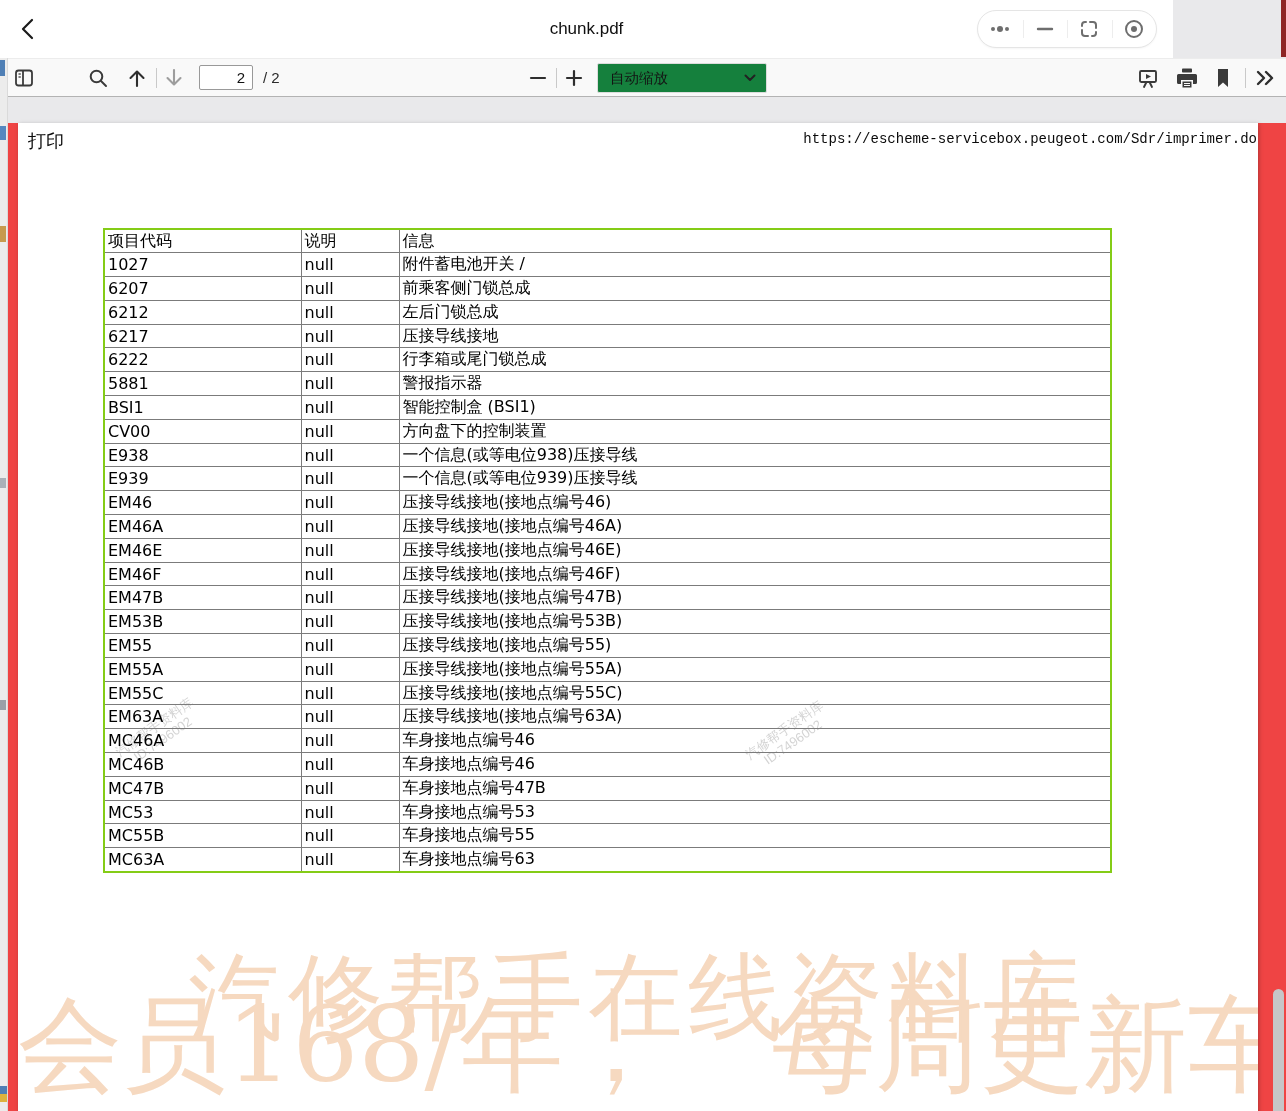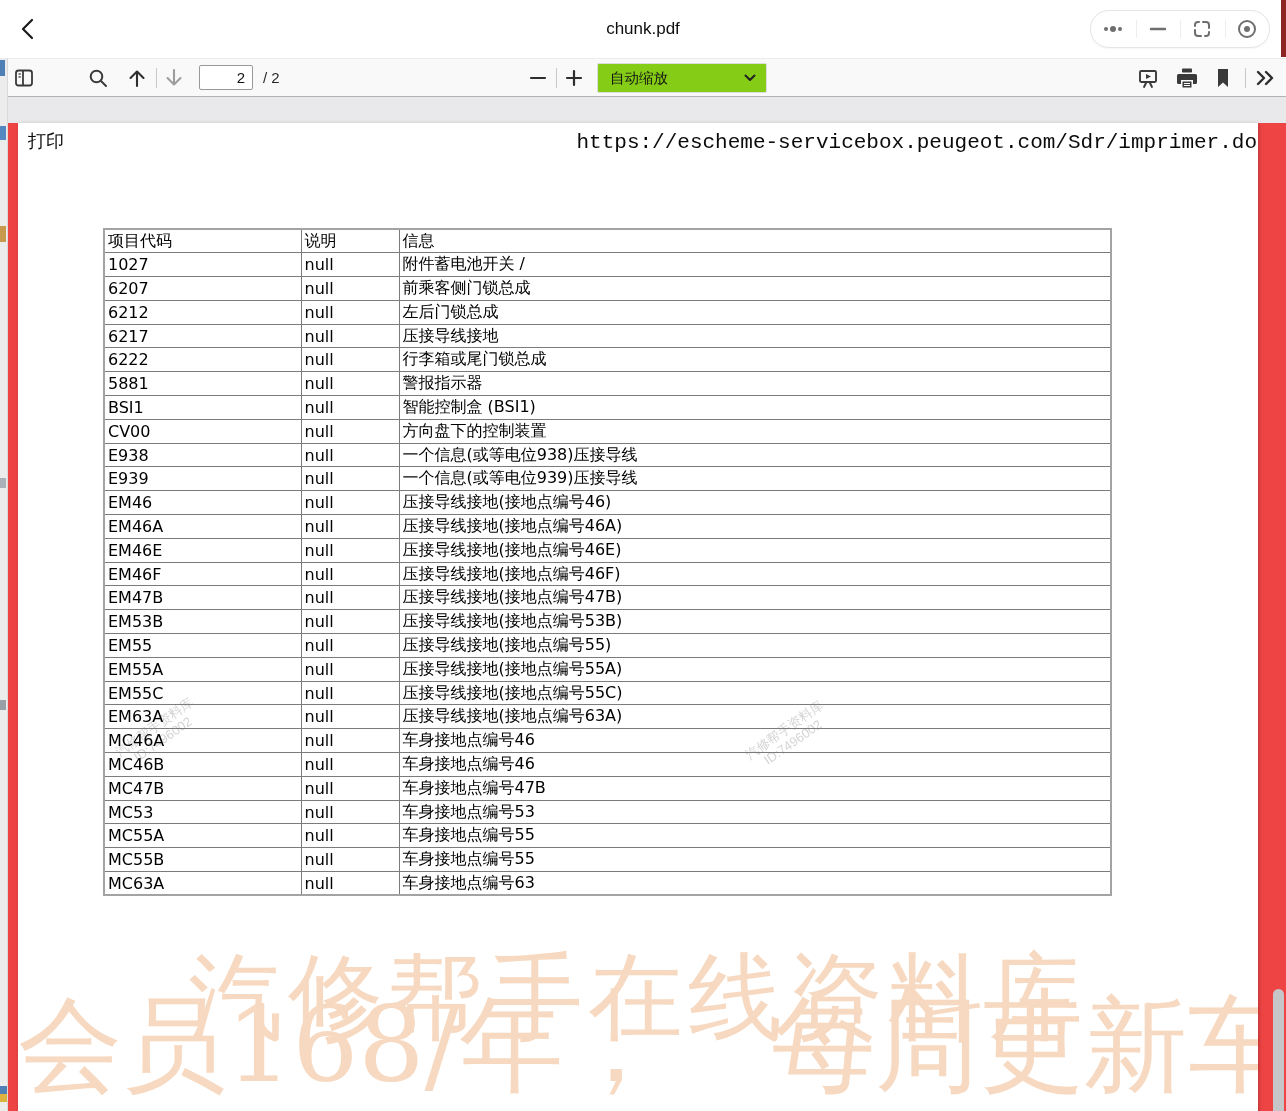--- a/index.html
+++ b/index.html
@@ -1,47 +1,47 @@
 <!DOCTYPE html>
 <html><head>
 <meta charset="utf-8">
 <style>
   * { box-sizing: border-box; margin: 0; padding: 0; }
   html,body { width:1286px; height:1111px; overflow:hidden; }
   body { position:relative; font-family:"Liberation Sans", sans-serif; background:#e9e9eb; }
 
   
-  .titlebar { position:absolute; left:0; top:0; width:1286px; height:58px; background:#ffffff; z-index:30; }
+  .titlebar { position:absolute; left:0; top:0; width:1173px; height:58px; background:#ffffff; z-index:30; }
   .back-btn { position:absolute; left:14px; top:14px; width:30px; height:30px; background:none; border:none; color:#1b1b1b; cursor:pointer; }
   .win-title { position:absolute; left:200px; right:200px; top:0; height:58px; line-height:58px; text-align:center; font-size:17px; color:#0f0f0f; }
   .pill { position:absolute; right:16px; top:10px; width:180px; height:38px; background:#fff; border:1px solid #e5e5e5; border-radius:19px; display:flex; box-shadow:0 1px 2px rgba(0,0,0,.04); }
   .pill-slot { flex:1; display:flex; align-items:center; justify-content:center; color:#6e6e6e; background:none; border:none; position:relative; cursor:pointer; }
   .pill-slot + .pill-slot::before { content:""; position:absolute; left:0; top:9px; bottom:9px; width:1px; background:#ededed; }
 
   
   .toolbar { position:absolute; left:0; top:58px; width:1286px; height:39px; background:#f9f9f9; border-top:1px solid #ececec; border-bottom:1px solid #b3b3b3; z-index:29; }
   .tb-item { position:absolute; top:0; height:37px; display:flex; align-items:center; justify-content:center; color:#3a3a3a; background:none; border:none; cursor:pointer; }
   .tb-divider { position:absolute; top:9px; width:1px; height:20px; background:#c9c9c9; }
   .page-input { position:absolute; left:199px; top:6px; width:54px; height:25px; border:1px solid #999; border-radius:2px; background:#fff; text-align:right; padding-right:7px; font-size:15px; font-family:"Liberation Sans",sans-serif; color:#111; }
   .page-count { position:absolute; left:263px; top:0; height:37px; line-height:37px; font-size:15px; color:#2b2b2b; }
-  .zoom-select { position:absolute; left:597px; top:4px; width:170px; height:30px; background:#84cc16; border:1px solid #dcdcdc; border-radius:2px; display:flex; align-items:center; font-size:14.5px; color:#141414; cursor:pointer; }
+  .zoom-select { position:absolute; left:597px; top:4px; width:170px; height:30px; background:#15803d; border:1px solid #dcdcdc; border-radius:2px; display:flex; align-items:center; font-size:14.5px; color:#141414; cursor:pointer; }
   .zoom-select .zs-label { padding-left:12px; flex:1; text-align:left; }
   .zoom-select .zs-chev { padding-right:10px; color:#222; display:flex; }
 
   
   .content { position:absolute; left:8px; top:97px; width:1278px; height:1014px; background:#ef4444;margin-top:26px; }
   .left-strip { position:absolute; left:0; top:58px; width:8px; height:1053px; background:#ececec; border-right:1px solid #dadada; z-index:31; }
   .frag { position:absolute; z-index:32; }
   .red-sliver { position:absolute; right:0; top:0; width:5px; height:57px; background:#8e2525; z-index:40; }
 
   .page { position:absolute; left:10px; top:0; width:1240px; height:1000px; background:#ffffff; box-shadow:1px 1px 4px rgba(0,0,0,.25); overflow:hidden; }
   .print-label { position:absolute; left:10px; top:6px; font-family:"DejaVu Serif", serif; font-size:18px; color:#0a0a0a; }
-  .page-url { position:absolute; right:1px; top:8px; font-family:"Liberation Mono", monospace; font-size:21px; color:#0a0a0a; white-space:nowrap; }
-
-  .doc-table { position:absolute; left:85px; top:105px; width:1007px; border-collapse:collapse; table-layout:fixed; font-family:"DejaVu Sans", sans-serif; font-size:16px; color:#000; border:2px solid #a3a3a3;padding-left:48px; }
+  .page-url { position:absolute; right:1px; top:8px; font-family:"Liberation Mono", monospace; font-size:14px; color:#0a0a0a; white-space:nowrap; }
+
+  .doc-table { position:absolute; left:85px; top:105px; width:1007px; border-collapse:collapse; table-layout:fixed; font-family:"DejaVu Sans", sans-serif; font-size:16px; color:#000; border:2px solid #84cc16;padding-left:48px; }
   .doc-table th, .doc-table td { border:1px solid #7b7b7b; height:23.8px; padding:0 2px 0 3px; font-weight:normal; text-align:left; white-space:nowrap; overflow:hidden; }
 
   .wm-line { position:absolute; left:0; width:1240px; text-align:center; font-family:"DejaVu Serif", serif; color:#f6d9c0; white-space:nowrap; pointer-events:none; }
   .wm-1 { top:824px; font-size:95px; line-height:100px; letter-spacing:5px; }
   .wm-2 { top:866px; font-size:104px; line-height:112px; }
   .wm-diag { position:absolute; transform:rotate(-35deg); font-size:13px; line-height:15px; color:rgba(110,110,110,.30); white-space:nowrap; pointer-events:none; text-align:center; }
 
   .scroll-thumb { position:absolute; right:2px; top:866px; width:11px; height:146px; background:#c6c6c8; border-radius:6px; z-index:10; }
 
   svg { display:block; }
@@ -353,25 +353,20 @@
             <td>MC47B</td>
             <td>null</td>
             <td>车身接地点编号47B</td>
           </tr>
           <tr>
             <td>MC53</td>
             <td>null</td>
             <td>车身接地点编号53</td>
           </tr>
           <tr>
-            <td>MC55A</td>
-            <td>null</td>
-            <td>车身接地点编号55</td>
-          </tr>
-          <tr>
             <td>MC55B</td>
             <td>null</td>
             <td>车身接地点编号55</td>
           </tr>
           <tr>
             <td>MC63A</td>
             <td>null</td>
             <td>车身接地点编号63</td>
           </tr>
         </tbody>

